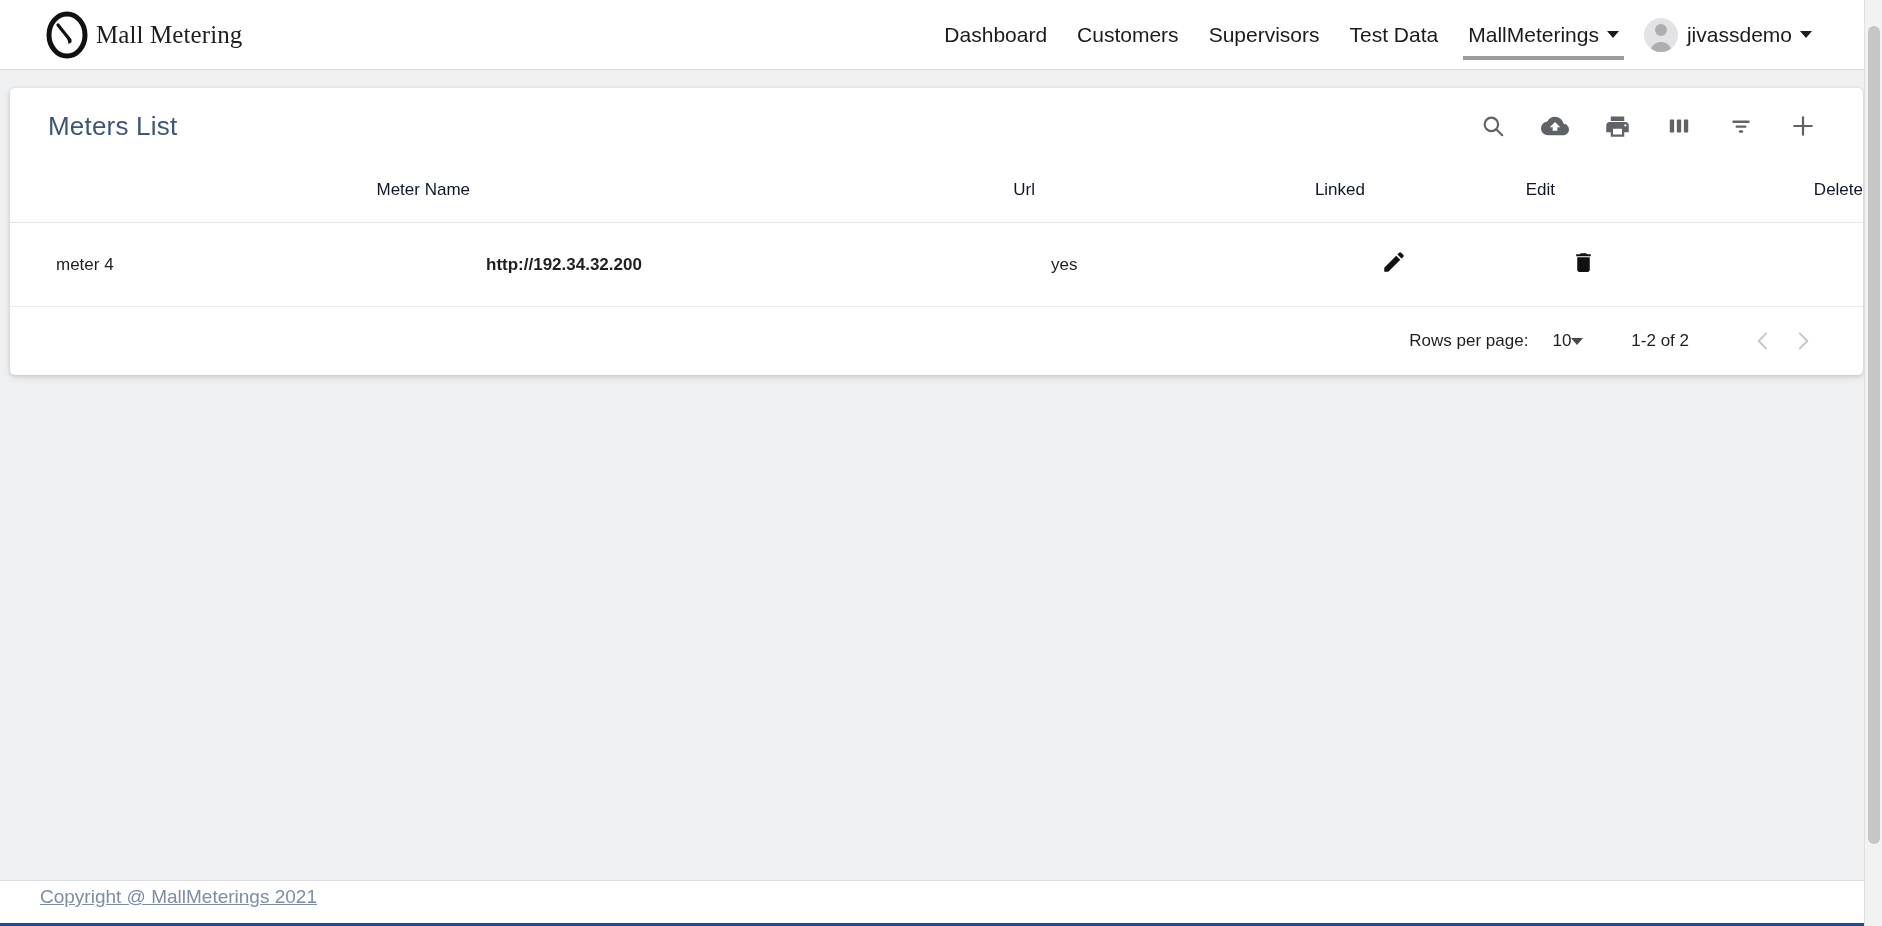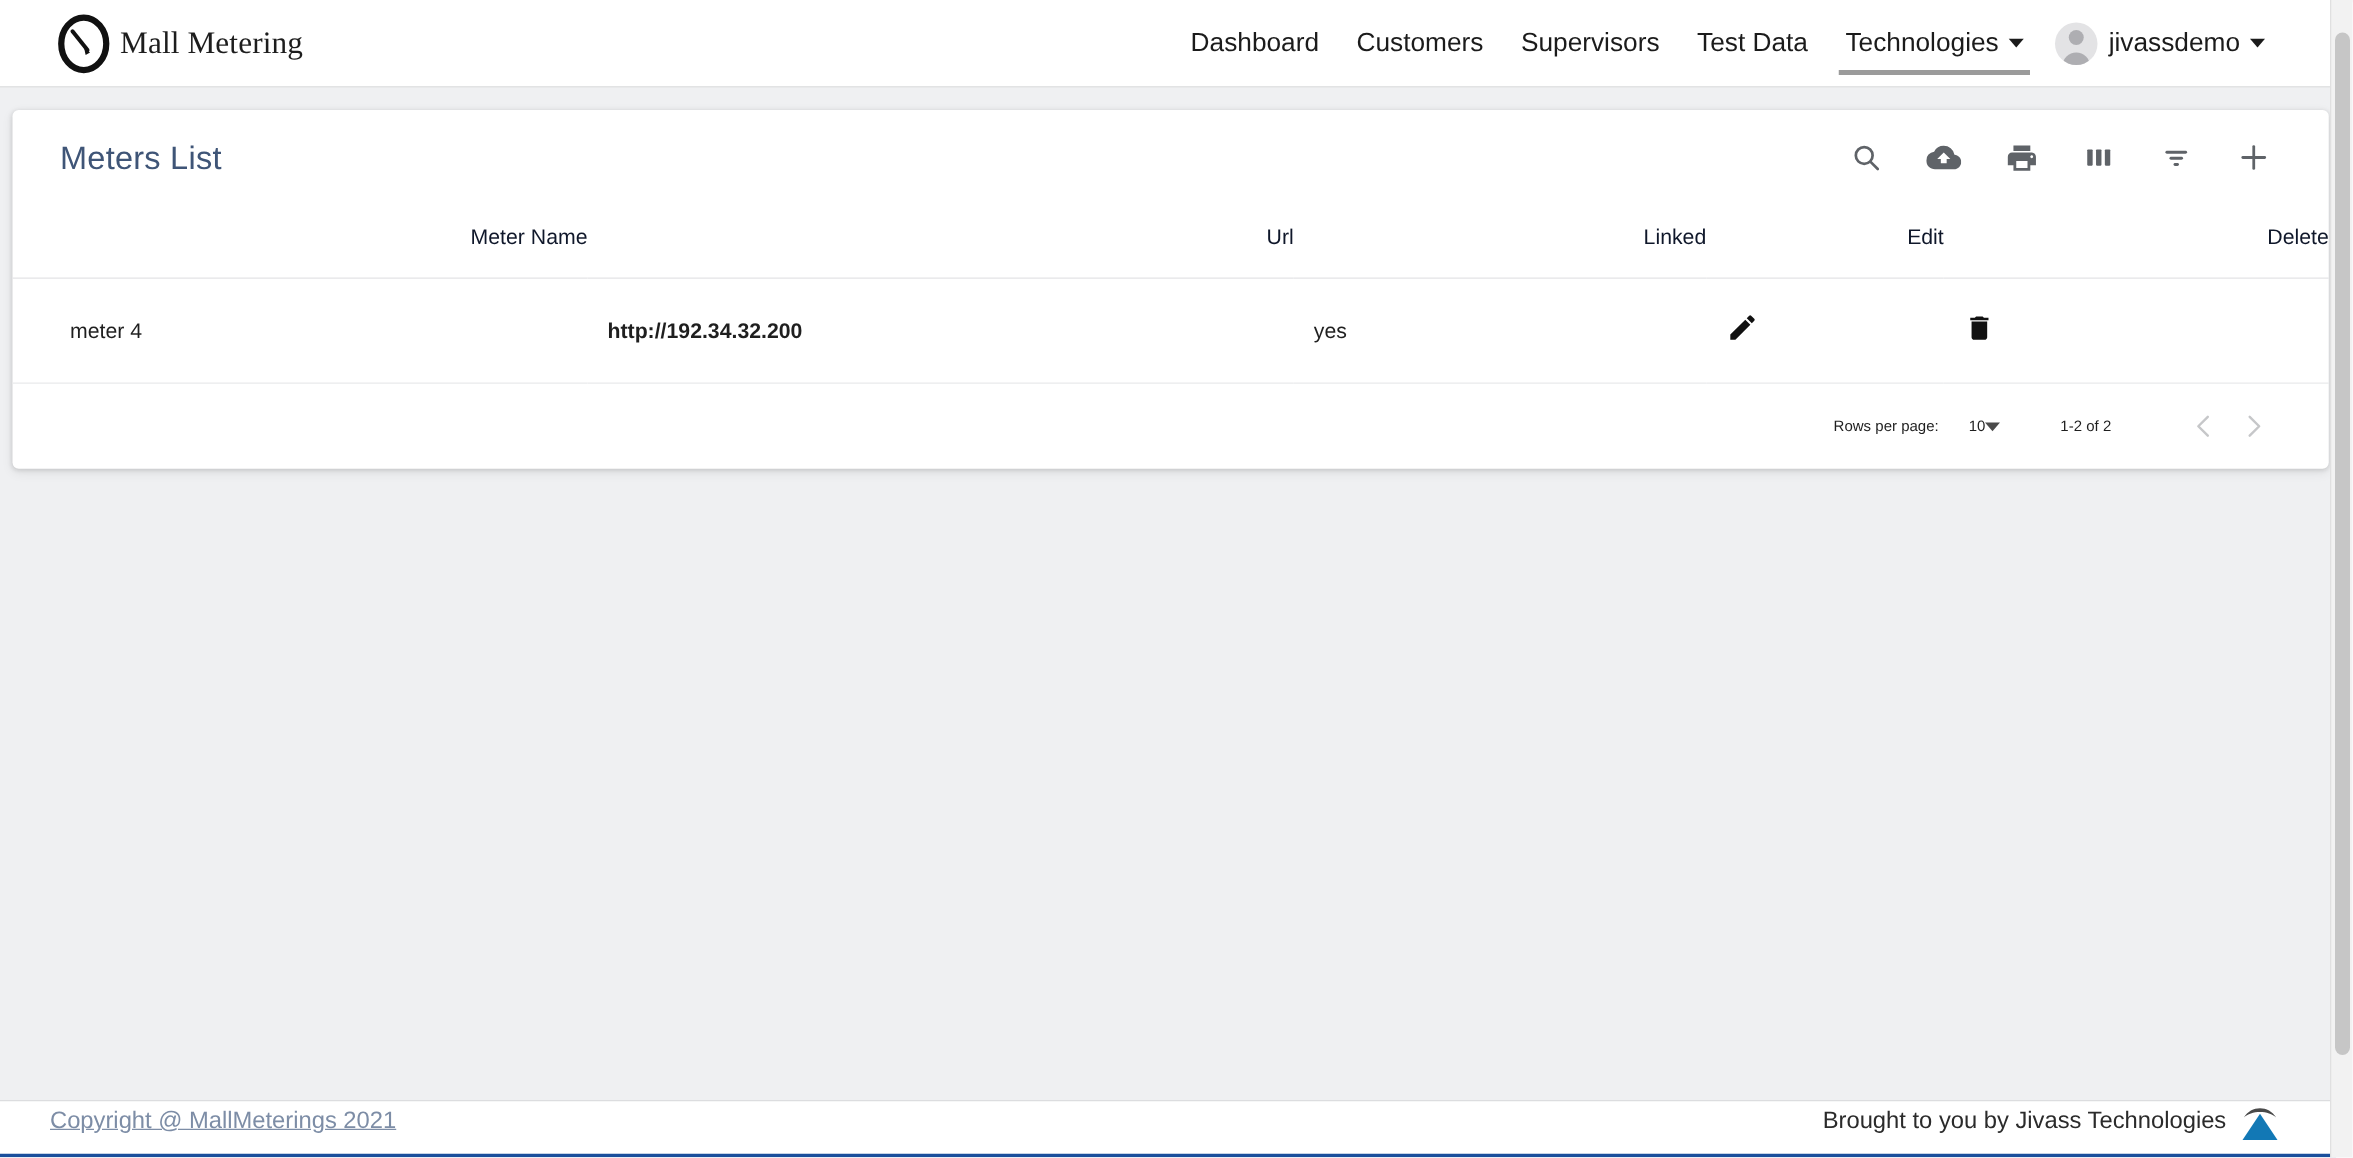--- a/index.html
+++ b/index.html
@@ -182,21 +182,21 @@
   }
   .icon-btn svg { display: block; }
 
   
   .paginator {
     display: flex;
     align-items: center;
     justify-content: flex-end;
     height: 68px;
     padding-right: 40px;
-    font-size: 12px;
+    font-size: 17px;
     color: #1f1f1f;
   }
   .pg-label { margin-right: 24px; }
   .pg-select {
     display: flex; align-items: center; 
     cursor: pointer;
     margin-right: 48px;
   }
   .pg-caret {
     width: 0; height: 0;
@@ -299,21 +299,21 @@
       <a class="nav-item" href="#">
         <span>Customers</span>
       </a>
       <a class="nav-item" href="#">
         <span>Supervisors</span>
       </a>
       <a class="nav-item" href="#">
         <span>Test Data</span>
       </a>
       <a class="nav-item active" href="#">
-        <span>Technologies</span>
+        <span>MallMeterings</span>
         <span class="caret"></span>
       </a>
 
       <div class="nav-item user-menu">
         <span class="avatar"></span>
         <span>jivassdemo</span>
         <span class="caret"></span>
       </div>
 
     </div>
@@ -447,29 +447,20 @@
             <polyline points="9,5 16,12 9,19"></polyline>
           </svg>
         </span>
       </button>
     </div>
 
   </div>
 
   <div class="footer">
     <a class="footer-left" href="#">Copyright @ MallMeterings 2021</a>
-    <div class="footer-right">
-      <span>Brought to you by Jivass Technologies</span>
-      <span>
-        <svg class="jivass-logo" viewBox="0 0 34 30" xmlns="http://www.w3.org/2000/svg">
-          <path d="M4 12 C10 2, 24 2, 30 12 C24 6, 10 6, 4 12 Z" fill="#4a4a4a"></path>
-          <path d="M17 9 L31 30 L3 30 Z" fill="#1278b5"></path>
-        </svg>
-      </span>
-    </div>
     <div class="footer-rule"></div>
   </div>
 
   <div class="scrollbar-track">
     <div class="scrollbar-thumb"></div>
   </div>
 
 </div>
 
 </body></html>

